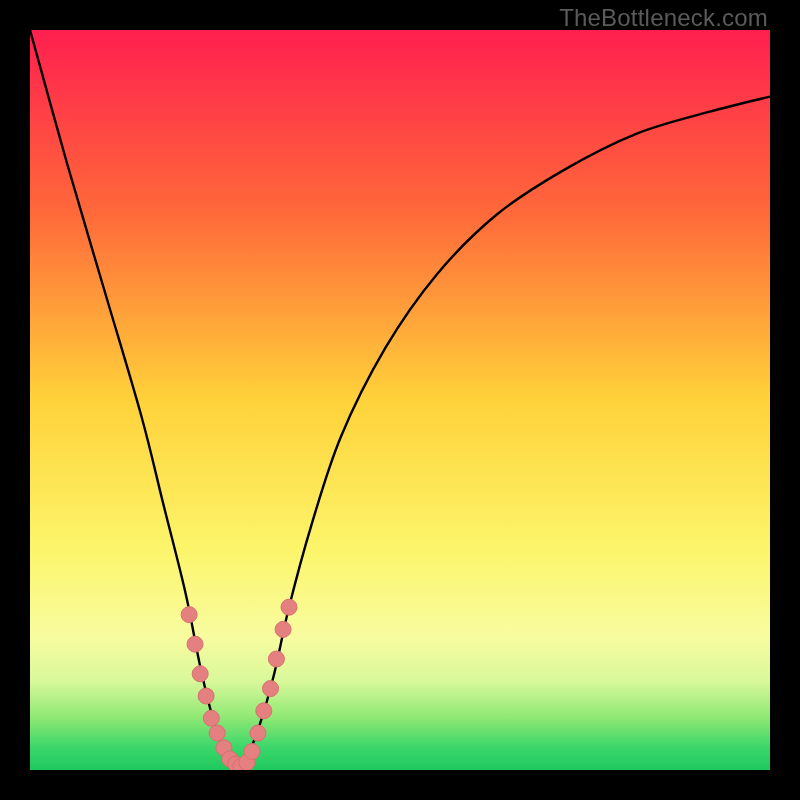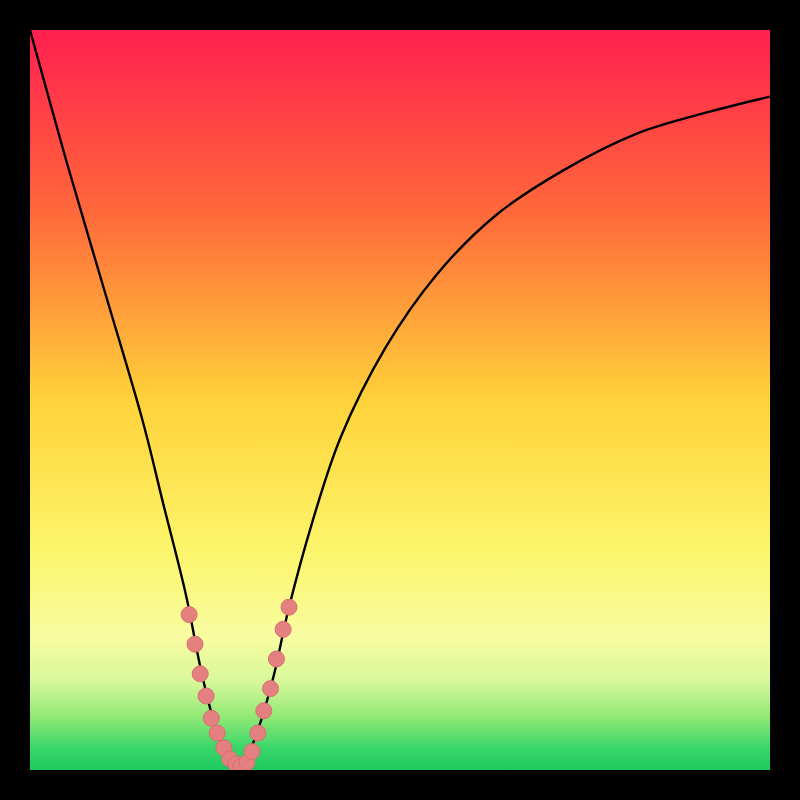--- a/index.html
+++ b/index.html
@@ -43,20 +43,21 @@
     position: absolute;
     inset: 0;
     width: 100%;
     height: 100%;
   }
 </style>
 </head>
 <body>
 
 <div class="frame">
+  <div class="watermark">TheBottleneck.com</div>
 
   <div class="plot-area">
     <div class="gradient-bg" id="gradient-bg" style="background: linear-gradient(rgb(255, 31, 79) 0%, rgb(255, 106, 58) 25%, rgb(255, 210, 58) 50%, rgb(252, 245, 106) 70%, rgb(248, 252, 160) 82%, rgb(216, 248, 154) 88%, rgb(142, 232, 116) 93%, rgb(58, 214, 106) 97%, rgb(31, 201, 94) 100%);"></div>
 
     <svg class="curve" viewBox="0 0 740 740" preserveAspectRatio="none">
       <path id="curve-path" fill="none" stroke-width="2.4" d="M0.0,0.0 C6.2,22.2 24.7,90.0 37.0,133.2 C49.3,176.4 61.7,217.1 74.0,259.0 C86.3,300.9 101.1,349.0 111.0,384.8 C120.9,420.6 125.8,444.0 133.2,473.6 C140.6,503.2 149.2,535.3 155.4,562.4 C161.6,589.5 165.3,614.2 170.2,636.4 C175.1,658.6 180.1,679.6 185.0,695.6 C189.9,711.6 196.1,725.2 199.8,732.6 C203.5,740.0 204.7,740.0 207.2,740.0 C209.7,740.0 210.9,740.0 214.6,732.6 C218.3,725.2 224.5,710.4 229.4,695.6 C234.3,680.8 239.3,663.5 244.2,643.8 C249.1,624.1 252.8,601.9 259.0,577.2 C265.2,552.5 272.6,524.2 281.2,495.8 C289.8,467.4 298.5,436.6 310.8,407.0 C323.1,377.4 339.2,345.3 355.2,318.2 C371.2,291.1 388.5,266.4 407.0,244.2 C425.5,222.0 445.2,202.3 466.2,185.0 C487.2,167.7 509.4,154.2 532.8,140.6 C556.2,127.0 582.1,113.5 606.8,103.6 C631.5,93.7 658.6,87.6 680.8,81.4 C703.0,75.2 730.1,69.1 740.0,66.6" stroke="#000000"></path>
       <g id="marker-group">
           <circle cx="159.1" cy="584.6" r="8" fill="#e58080" stroke="#d96f6f" stroke-width="1"></circle>
           <circle cx="165.0" cy="614.2" r="8" fill="#e58080" stroke="#d96f6f" stroke-width="1"></circle>
           <circle cx="170.2" cy="643.8" r="8" fill="#e58080" stroke="#d96f6f" stroke-width="1"></circle>

